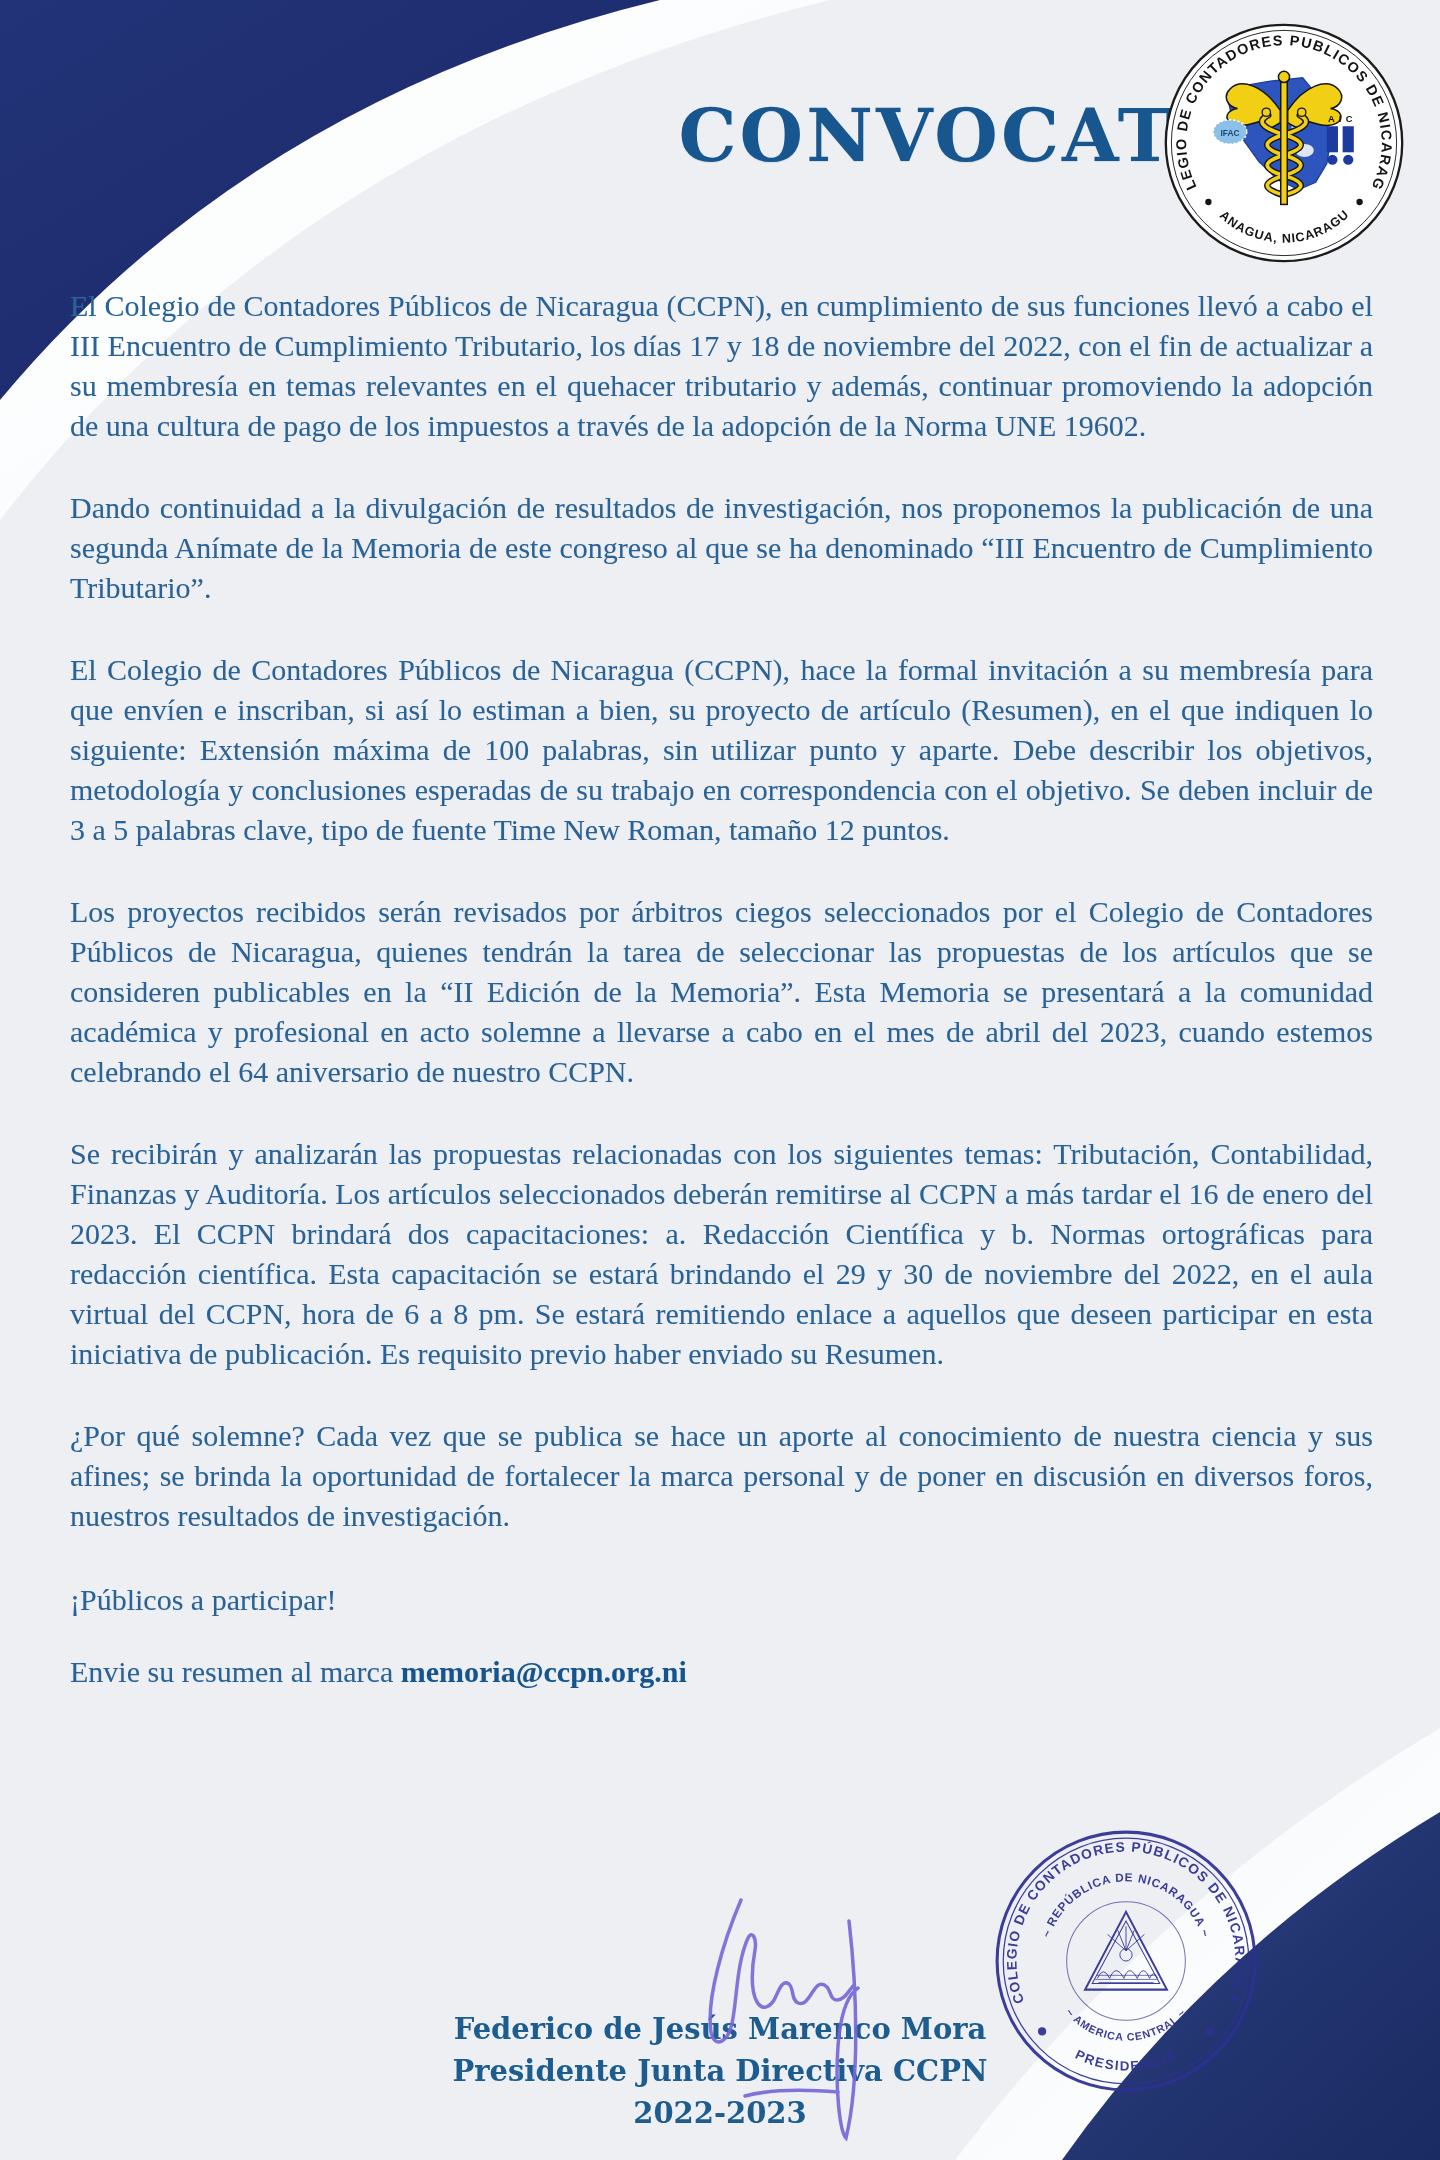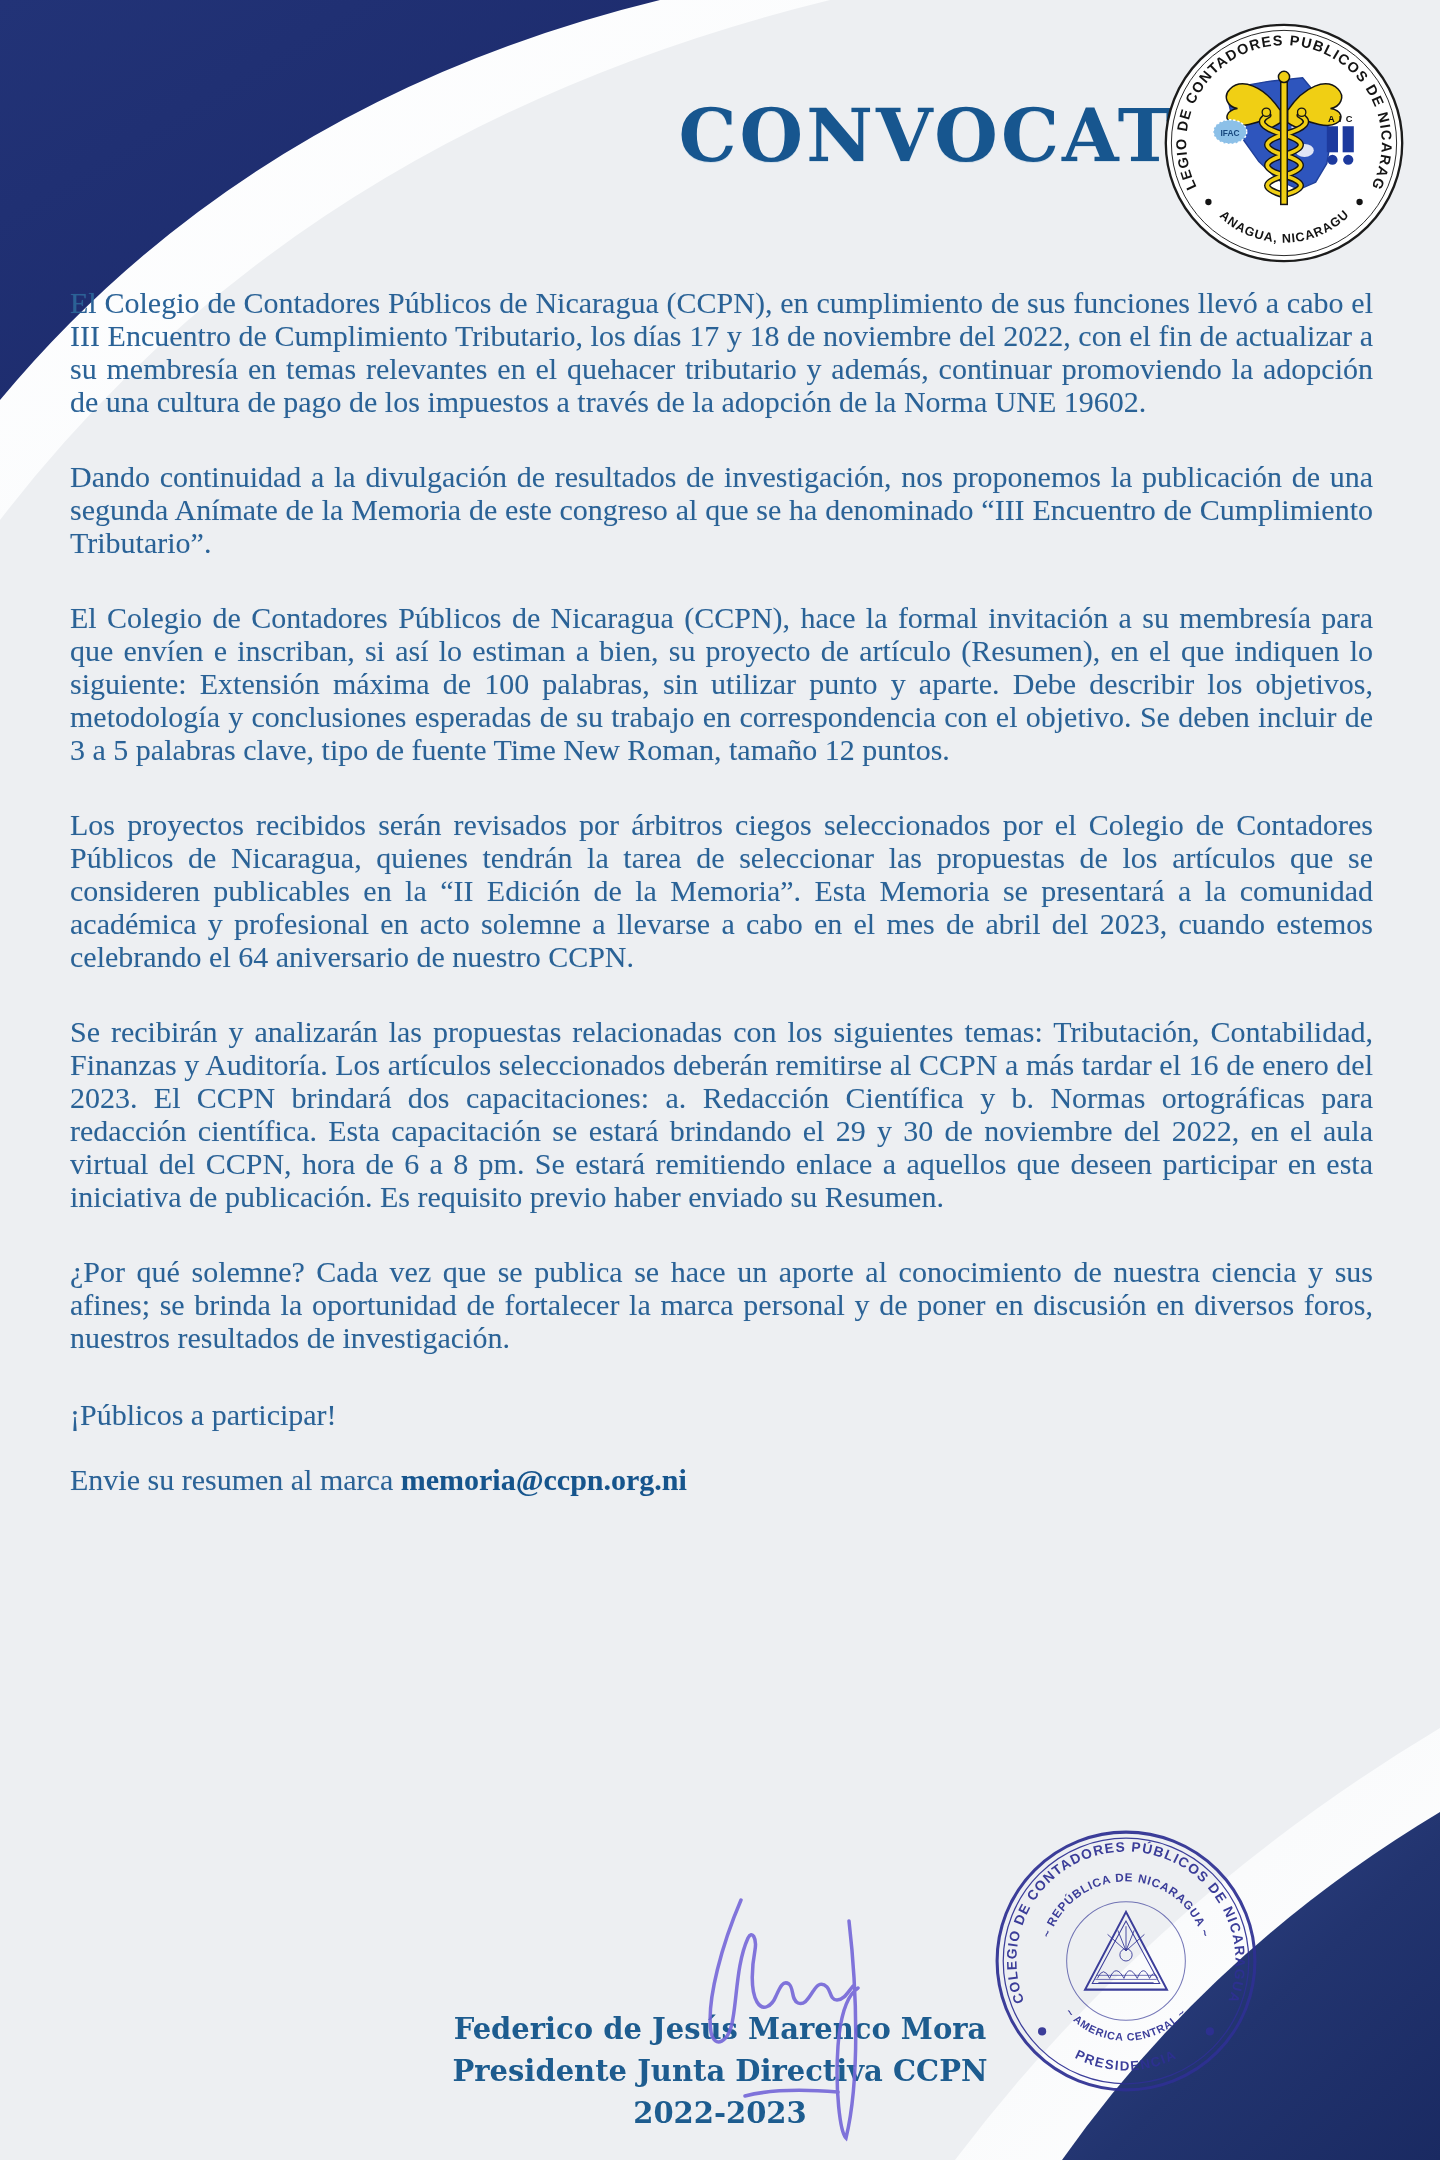--- a/index.html
+++ b/index.html
@@ -12,21 +12,21 @@
   .page-title{
     position:absolute;left:70px;top:92px;width:1332px;
     text-align:right;
     font-family:"DejaVu Serif", serif;font-weight:bold;
     font-size:73px;letter-spacing:3px;color:#17568f;
     text-shadow:0 1px 0 rgba(130,170,205,.25);
   }
   .seal-logo{position:absolute;left:1163px;top:22px;width:242px;height:242px;}
   .content{
     position:absolute;left:70px;top:286px;width:1303px;
-    color:#2a6296;font-size:30px;line-height:33px;text-align:justify;
+    color:#2a6296;font-size:30px;line-height:40px;text-align:justify;
     text-shadow:0 0 1px rgba(120,160,200,.28);
   }
   .content p{margin:0 0 42px 0;}
   .callout{margin:44px 0 32px 0 !important;text-align:left;}
   .email-line{margin:0 !important;text-align:left;}
   .email-line .email{
     font-family:Liberation Serif, serif;font-weight:bold;color:#15548c;
   }
   .sig-block{
     position:absolute;left:420px;top:2008px;width:600px;text-align:center;

